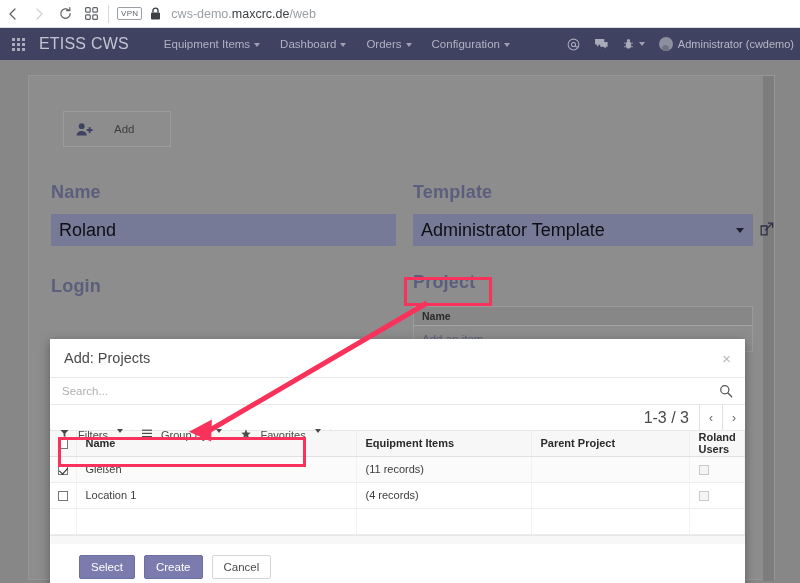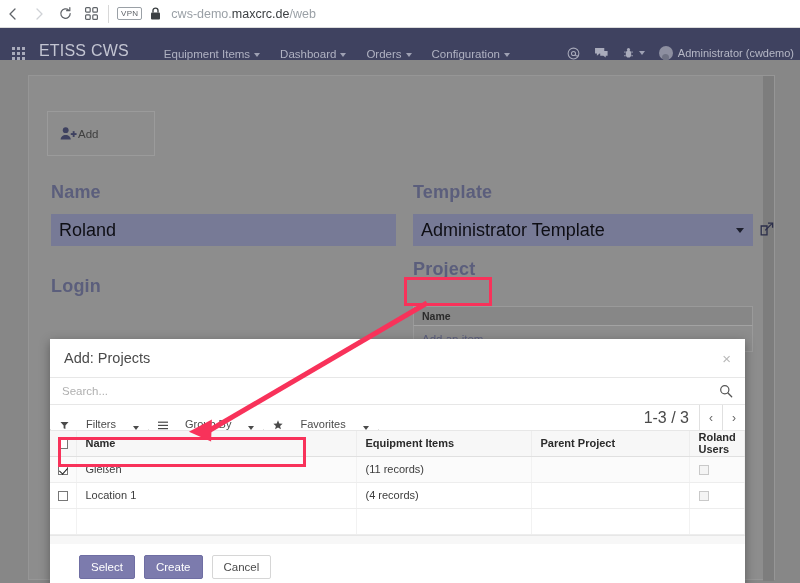--- a/index.html
+++ b/index.html
@@ -30,21 +30,21 @@
     margin-left:10px; font-size:12.5px; color:#9aa0a6;
     font-family:"Liberation Sans",sans-serif; white-space:nowrap;
   }
   .url-text b { color:#3c4043; font-weight:400; }
 
   
   .app { position:absolute; left:0; top:28px; width:800px; height:555px; background:#878787; }
 
   .navbar {
     position:absolute; left:0; top:0; width:800px; height:32px;
-    background:#3f4260; display:flex; align-items:flex-end;
+    background:#3f4260; display:flex; align-items:center;
     color:#b6b8c6; font-size:12px;
   }
   .apps-grid { margin-left:12px; display:grid; grid-template-columns:repeat(3,3px); grid-gap:2px; }
   .apps-grid i { display:block; width:3px; height:3px; background:#a9abbb; }
   .brand { margin-left:14px; font-size:16px; color:#c3c5d2; letter-spacing:.2px; }
   .nav-menu { display:flex; align-items:center; margin-left:35px; gap:20px; }
   .nav-item { font-size:11.5px; color:#b0b2c2; white-space:nowrap; }
   .caret { display:inline-block; margin-left:4px; border-left:3.5px solid transparent;
            border-right:3.5px solid transparent; border-top:4px solid #9fa1b3; vertical-align:middle; }
   .nav-right { margin-left:auto; display:flex; align-items:center; gap:14px; padding-right:6px; }
@@ -56,23 +56,23 @@
   .user-name { font-size:11px; color:#b6b8c6; margin-left:5px; white-space:nowrap; }
 
   
   .content-card {
     position:absolute; left:28px; top:47px; width:747px; height:505px;
     background:#8d8d8d; border:1px solid #969696;
   }
   .scroll-strip { position:absolute; right:0; top:0; width:11px; height:505px; background:#7d7d7d; }
 
   .add-btn {
-    position:absolute; left:18px; top:35px; width:108px; height:45px;
+    position:absolute; left:34px; top:35px; width:108px; height:36px;
     border:1px solid #9b9b9b; background:#8d8d8d; display:flex; align-items:center;
-    padding-left:12px; gap:1px;
+    padding-left:12px; gap:21px;
   }
   .add-btn-label { font-size:11.5px; color:#3f3f3f; }
 
   .field-label {
     position:absolute; font-size:18px; font-weight:bold; color:#5b5e7c; letter-spacing:.2px;
   }
   .field-input {
     position:absolute; background:#777a96; color:#0e0e14;
     font-size:18px; display:flex; align-items:center; padding-left:8px;
   }
@@ -110,22 +110,22 @@
     height:27px; border-bottom:1px solid #e7e7e7; display:flex; align-items:center;
     padding:0 12px;
   }
   .search-input { font-size:11.5px; color:#b0b0b0; flex:1; }
   .search-icon { display:flex; align-items:center; }
 
   .ctl-row {
     height:26px; border-bottom:1px solid #e7e7e7; display:flex; align-items:stretch;
   }
   .ctl-btn {
-    border-right:1px solid #e0e0e0; padding:0 9px; display:flex; align-items:flex-end;
-    font-size:11px; color:#4a4a4a; gap:17px; background:#fff;margin-top:24px;
+    border-right:1px solid #e0e0e0; padding:0 9px; display:flex; align-items:flex-start;
+    font-size:11px; color:#4a4a4a; gap:9px; background:#fff;margin-top:24px;
   }
   .ctl-btn:first-child { border-left:1px solid #e0e0e0; }
   .mini-caret { border-left:3px solid transparent; border-right:3px solid transparent;
                 border-top:4px solid #4a4a4a; display:inline-block; }
   .pager { margin-left:auto; display:flex; align-items:stretch; }
   .pager-count { display:flex; align-items:center; font-size:16px; color:#4a4a4a; padding:0 10px; }
   .pager-btn { width:23px; display:flex; align-items:center; justify-content:center;
                border-left:1px solid #e0e0e0; color:#666; font-size:12px; }
 
   table.grid { width:100%; border-collapse:collapse; table-layout:fixed; }
@@ -278,21 +278,21 @@
         <span class="sel-caret"></span>
       </div>
       <div class="ext-link" style="left:730px; top:145px;">
         <svg width="16" height="16" viewBox="0 0 16 16">
           <path d="M2.2 5 H8 V13.8 H2.2 Z M2.2 5 H8" fill="none" stroke="#2b2e4a" stroke-width="1.3"></path>
           <path d="M6.2 9.4 L13 2.6" fill="none" stroke="#2b2e4a" stroke-width="1.3"></path>
           <path d="M9 2.2 H13.6 V6.8" fill="none" stroke="#2b2e4a" stroke-width="1.3"></path>
         </svg>
       </div>
 
-      <div class="field-label" style="left:384px; top:183px;">Project</div>
+      <div class="field-label" style="left:384px; top:196px;">Project</div>
       <div class="o2m-table" style="left:384px; top:230px; width:340px;">
         <div class="o2m-head">Name</div>
         <div class="o2m-addrow">Add an item</div>
       </div>
     </div>
 
     <div class="modal">
       <div class="modal-header">
         <div class="modal-title">Add: Projects</div>
         <div class="modal-close">×</div>

